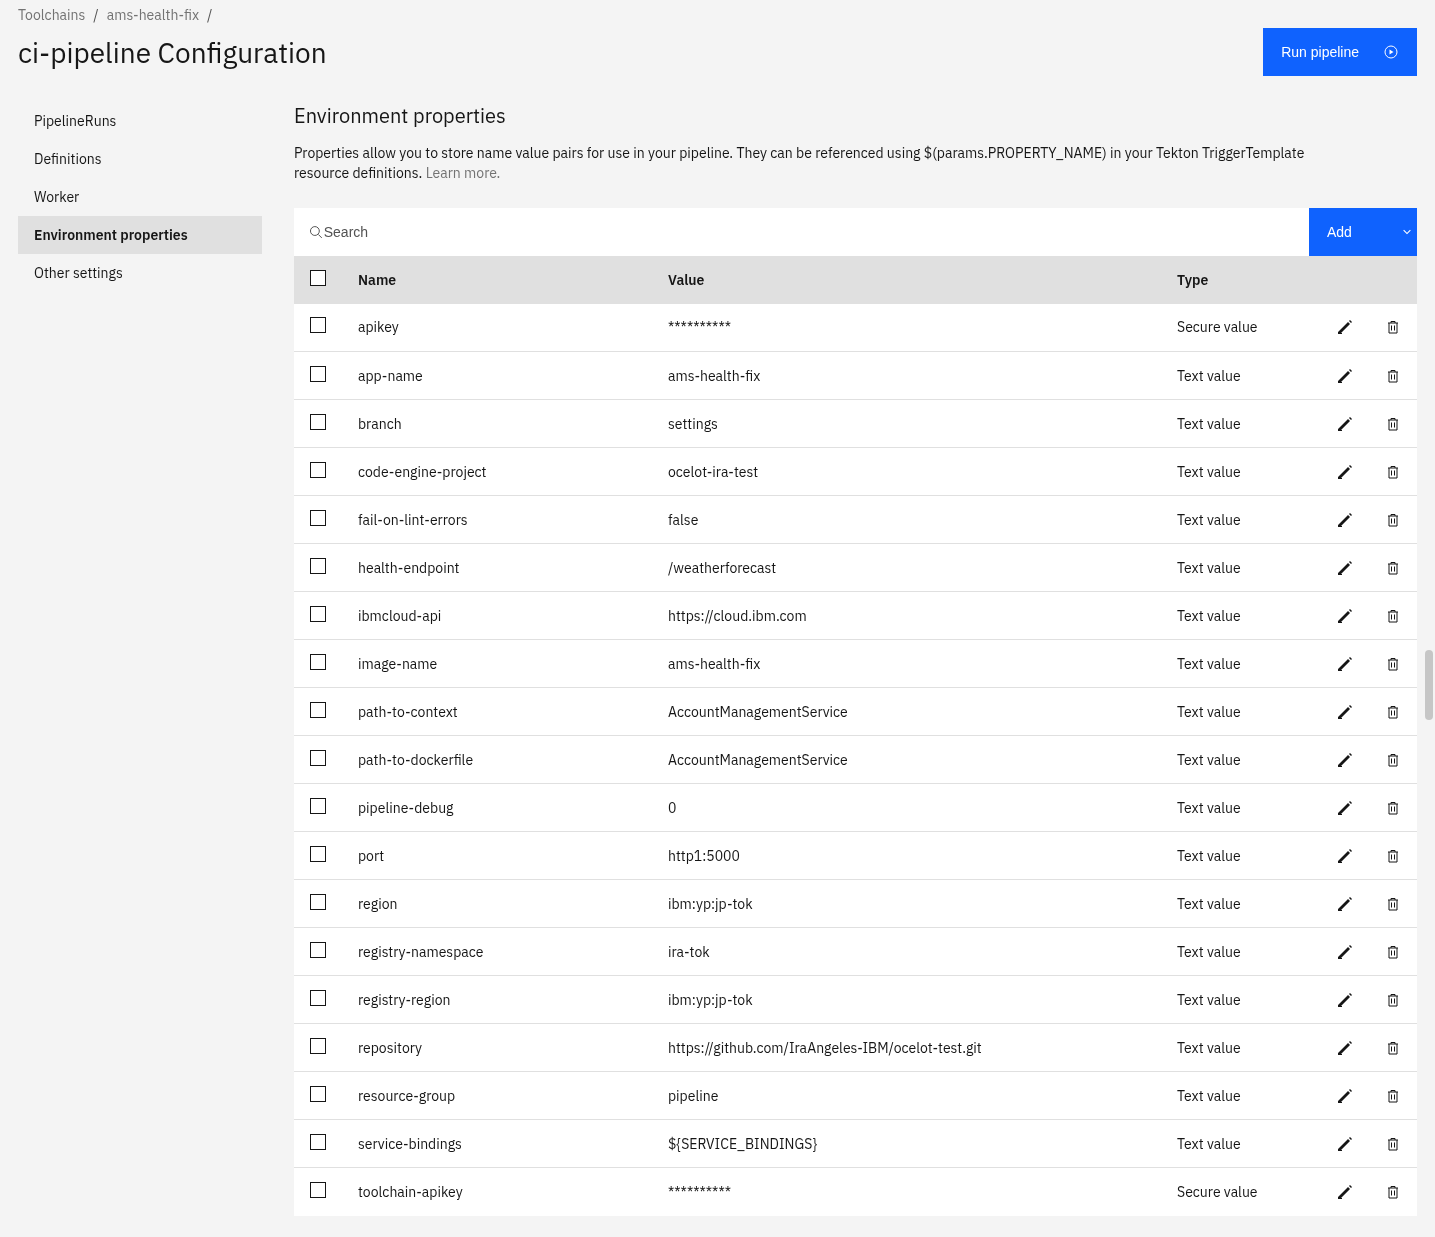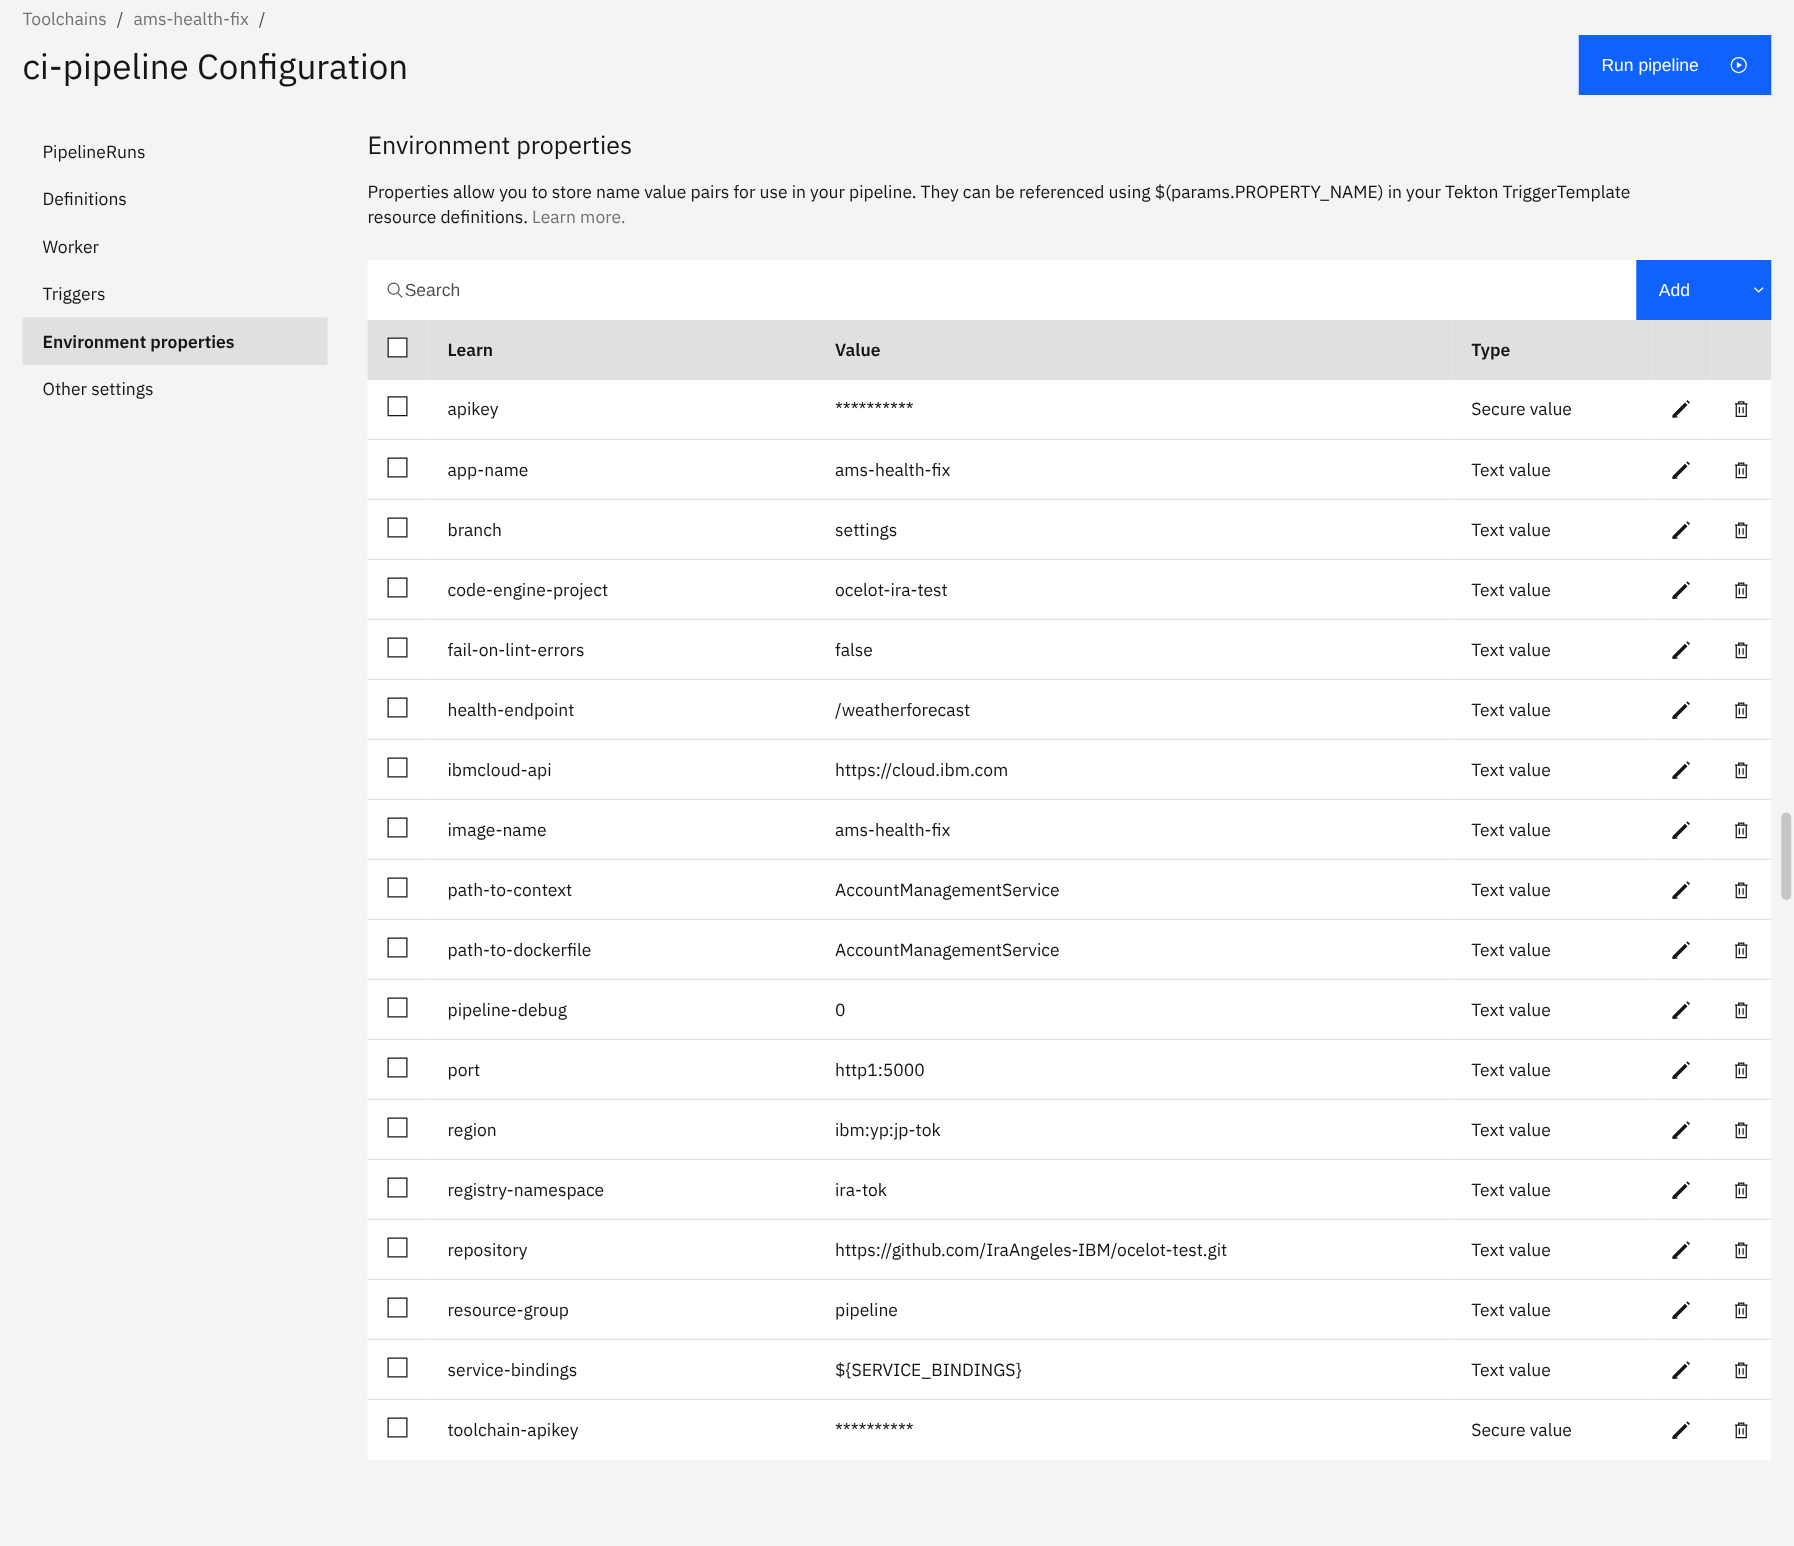--- a/index.html
+++ b/index.html
@@ -218,21 +218,20 @@
       </svg>
     </button>
   </div>
 
   <div class="layout">
 
     <aside class="sidebar">
       <div class="sidebar-item"><span>PipelineRuns</span></div>
       <div class="sidebar-item"><span>Definitions</span></div>
       <div class="sidebar-item"><span>Worker</span></div>
-      <div class="sidebar-item"><span>Triggers</span></div>
       <div class="sidebar-item selected"><span>Environment properties</span></div>
       <div class="sidebar-item"><span>Other settings</span></div>
     </aside>
 
     <main class="main">
 
       <h2 class="section-title">Environment properties</h2>
       <p class="section-desc">
         <span>Properties allow you to store name value pairs for use in your pipeline. They can be referenced using $(params.PROPERTY_NAME) in your Tekton TriggerTemplate resource definitions. </span><a href="#">Learn more.</a>
       </p>
@@ -250,21 +249,21 @@
           <svg width="12" height="12" viewBox="0 0 16 16" fill="currentColor">
             <path d="M8 11 L3 6 L4 5 L8 9 L12 5 L13 6 Z"></path>
           </svg>
         </button>
       </div>
 
       <table class="tbl">
         <thead>
           <tr>
             <th class="col-chk"><span class="chk"></span></th>
-            <th class="col-name">Learn</th>
+            <th class="col-name">Name</th>
             <th class="col-value">Value</th>
             <th class="col-type">Type</th>
             <th class="col-act"></th>
             <th class="col-act"></th>
           </tr>
         </thead>
         <tbody id="rows">
             <tr>
               <td class="col-chk"><span class="chk"></span></td>
               <td class="col-name">apikey</td>
@@ -498,20 +497,37 @@
                   </svg>
                 </span></td>
               <td class="col-act"><span class="icon-btn">
                   <svg viewBox="0 0 32 32" fill="none" stroke="currentColor" stroke-width="2">
                     <path d="M6 8 H26 M12 8 V5 H20 V8 M8 8 V28 H24 V8 M13 13 V23 M19 13 V23"></path>
                   </svg>
                 </span></td>
             </tr>
             <tr>
               <td class="col-chk"><span class="chk"></span></td>
+              <td class="col-name">registry-region</td>
+              <td class="col-value">ibm:yp:jp-tok</td>
+              <td class="col-type">Text value</td>
+              <td class="col-act"><span class="icon-btn">
+                  <svg viewBox="0 0 32 32" fill="currentColor">
+                    <path d="M2 26 L22 6 L26 10 L6 30 L2 30 Z M24 4 L28 8 L30 6 L26 2 Z"></path>
+                    <rect x="2" y="28" width="8" height="2"></rect>
+                  </svg>
+                </span></td>
+              <td class="col-act"><span class="icon-btn">
+                  <svg viewBox="0 0 32 32" fill="none" stroke="currentColor" stroke-width="2">
+                    <path d="M6 8 H26 M12 8 V5 H20 V8 M8 8 V28 H24 V8 M13 13 V23 M19 13 V23"></path>
+                  </svg>
+                </span></td>
+            </tr>
+            <tr>
+              <td class="col-chk"><span class="chk"></span></td>
               <td class="col-name">repository</td>
               <td class="col-value">https://github.com/IraAngeles-IBM/ocelot-test.git</td>
               <td class="col-type">Text value</td>
               <td class="col-act"><span class="icon-btn">
                   <svg viewBox="0 0 32 32" fill="currentColor">
                     <path d="M2 26 L22 6 L26 10 L6 30 L2 30 Z M24 4 L28 8 L30 6 L26 2 Z"></path>
                     <rect x="2" y="28" width="8" height="2"></rect>
                   </svg>
                 </span></td>
               <td class="col-act"><span class="icon-btn">

